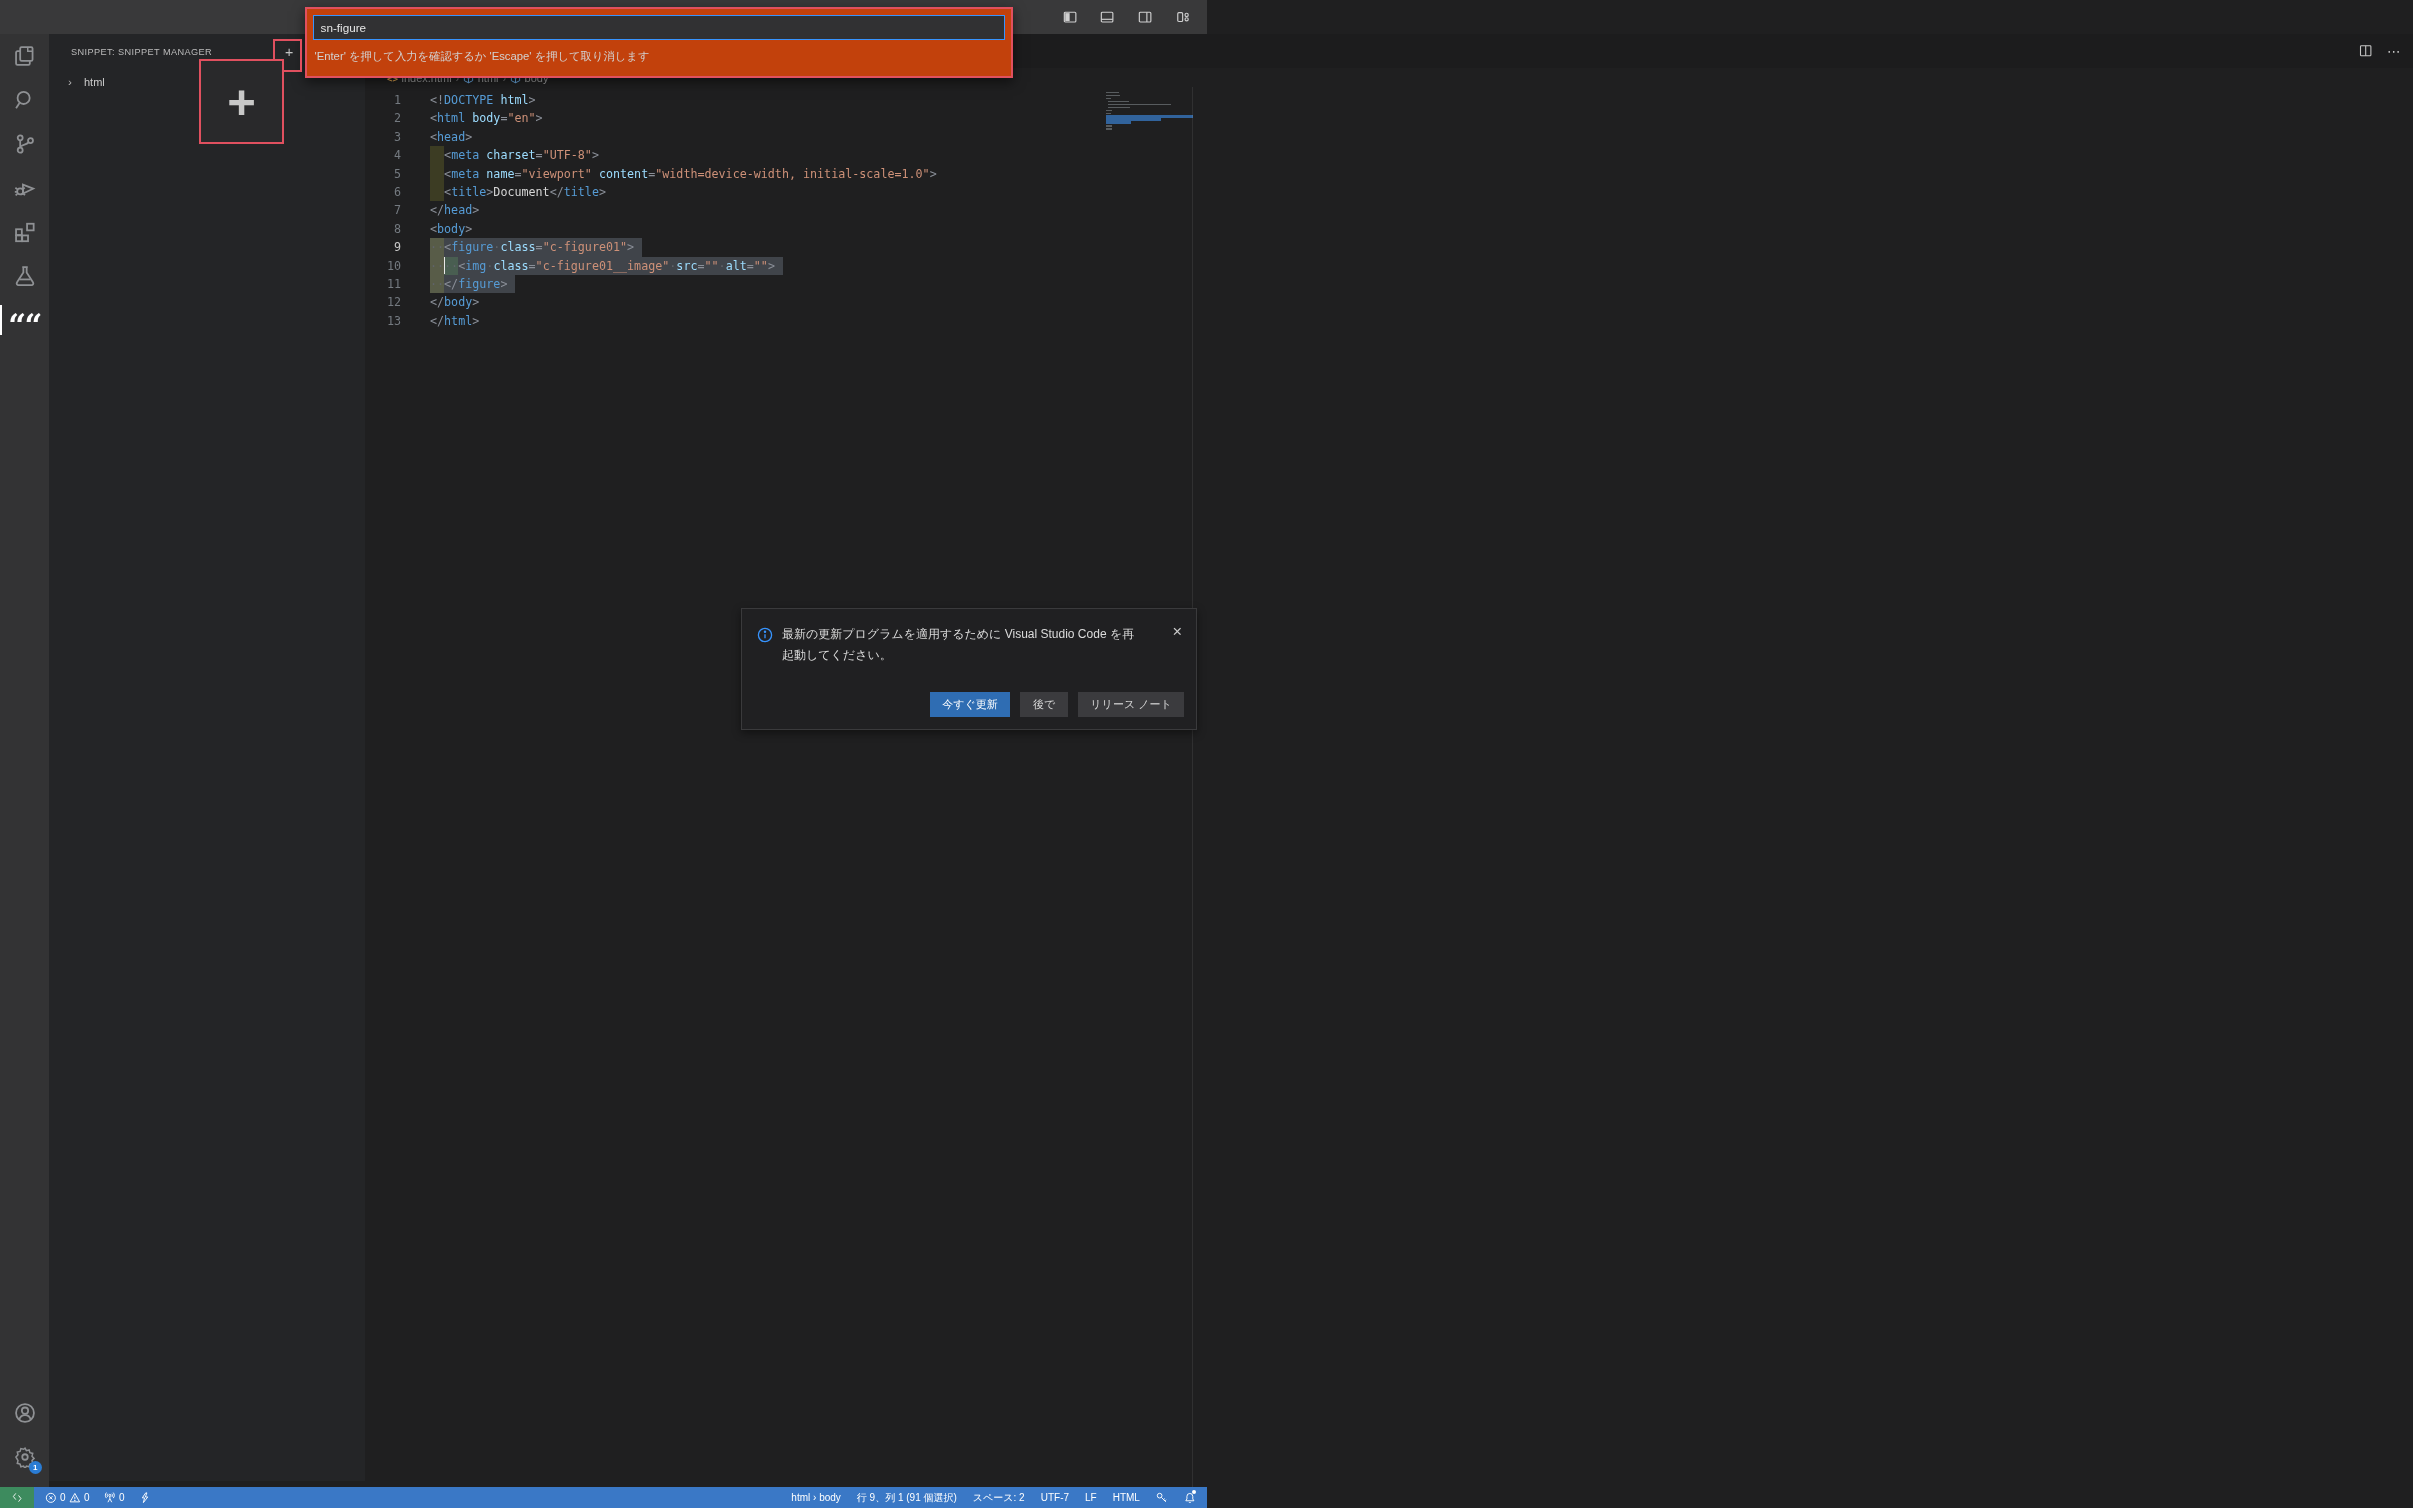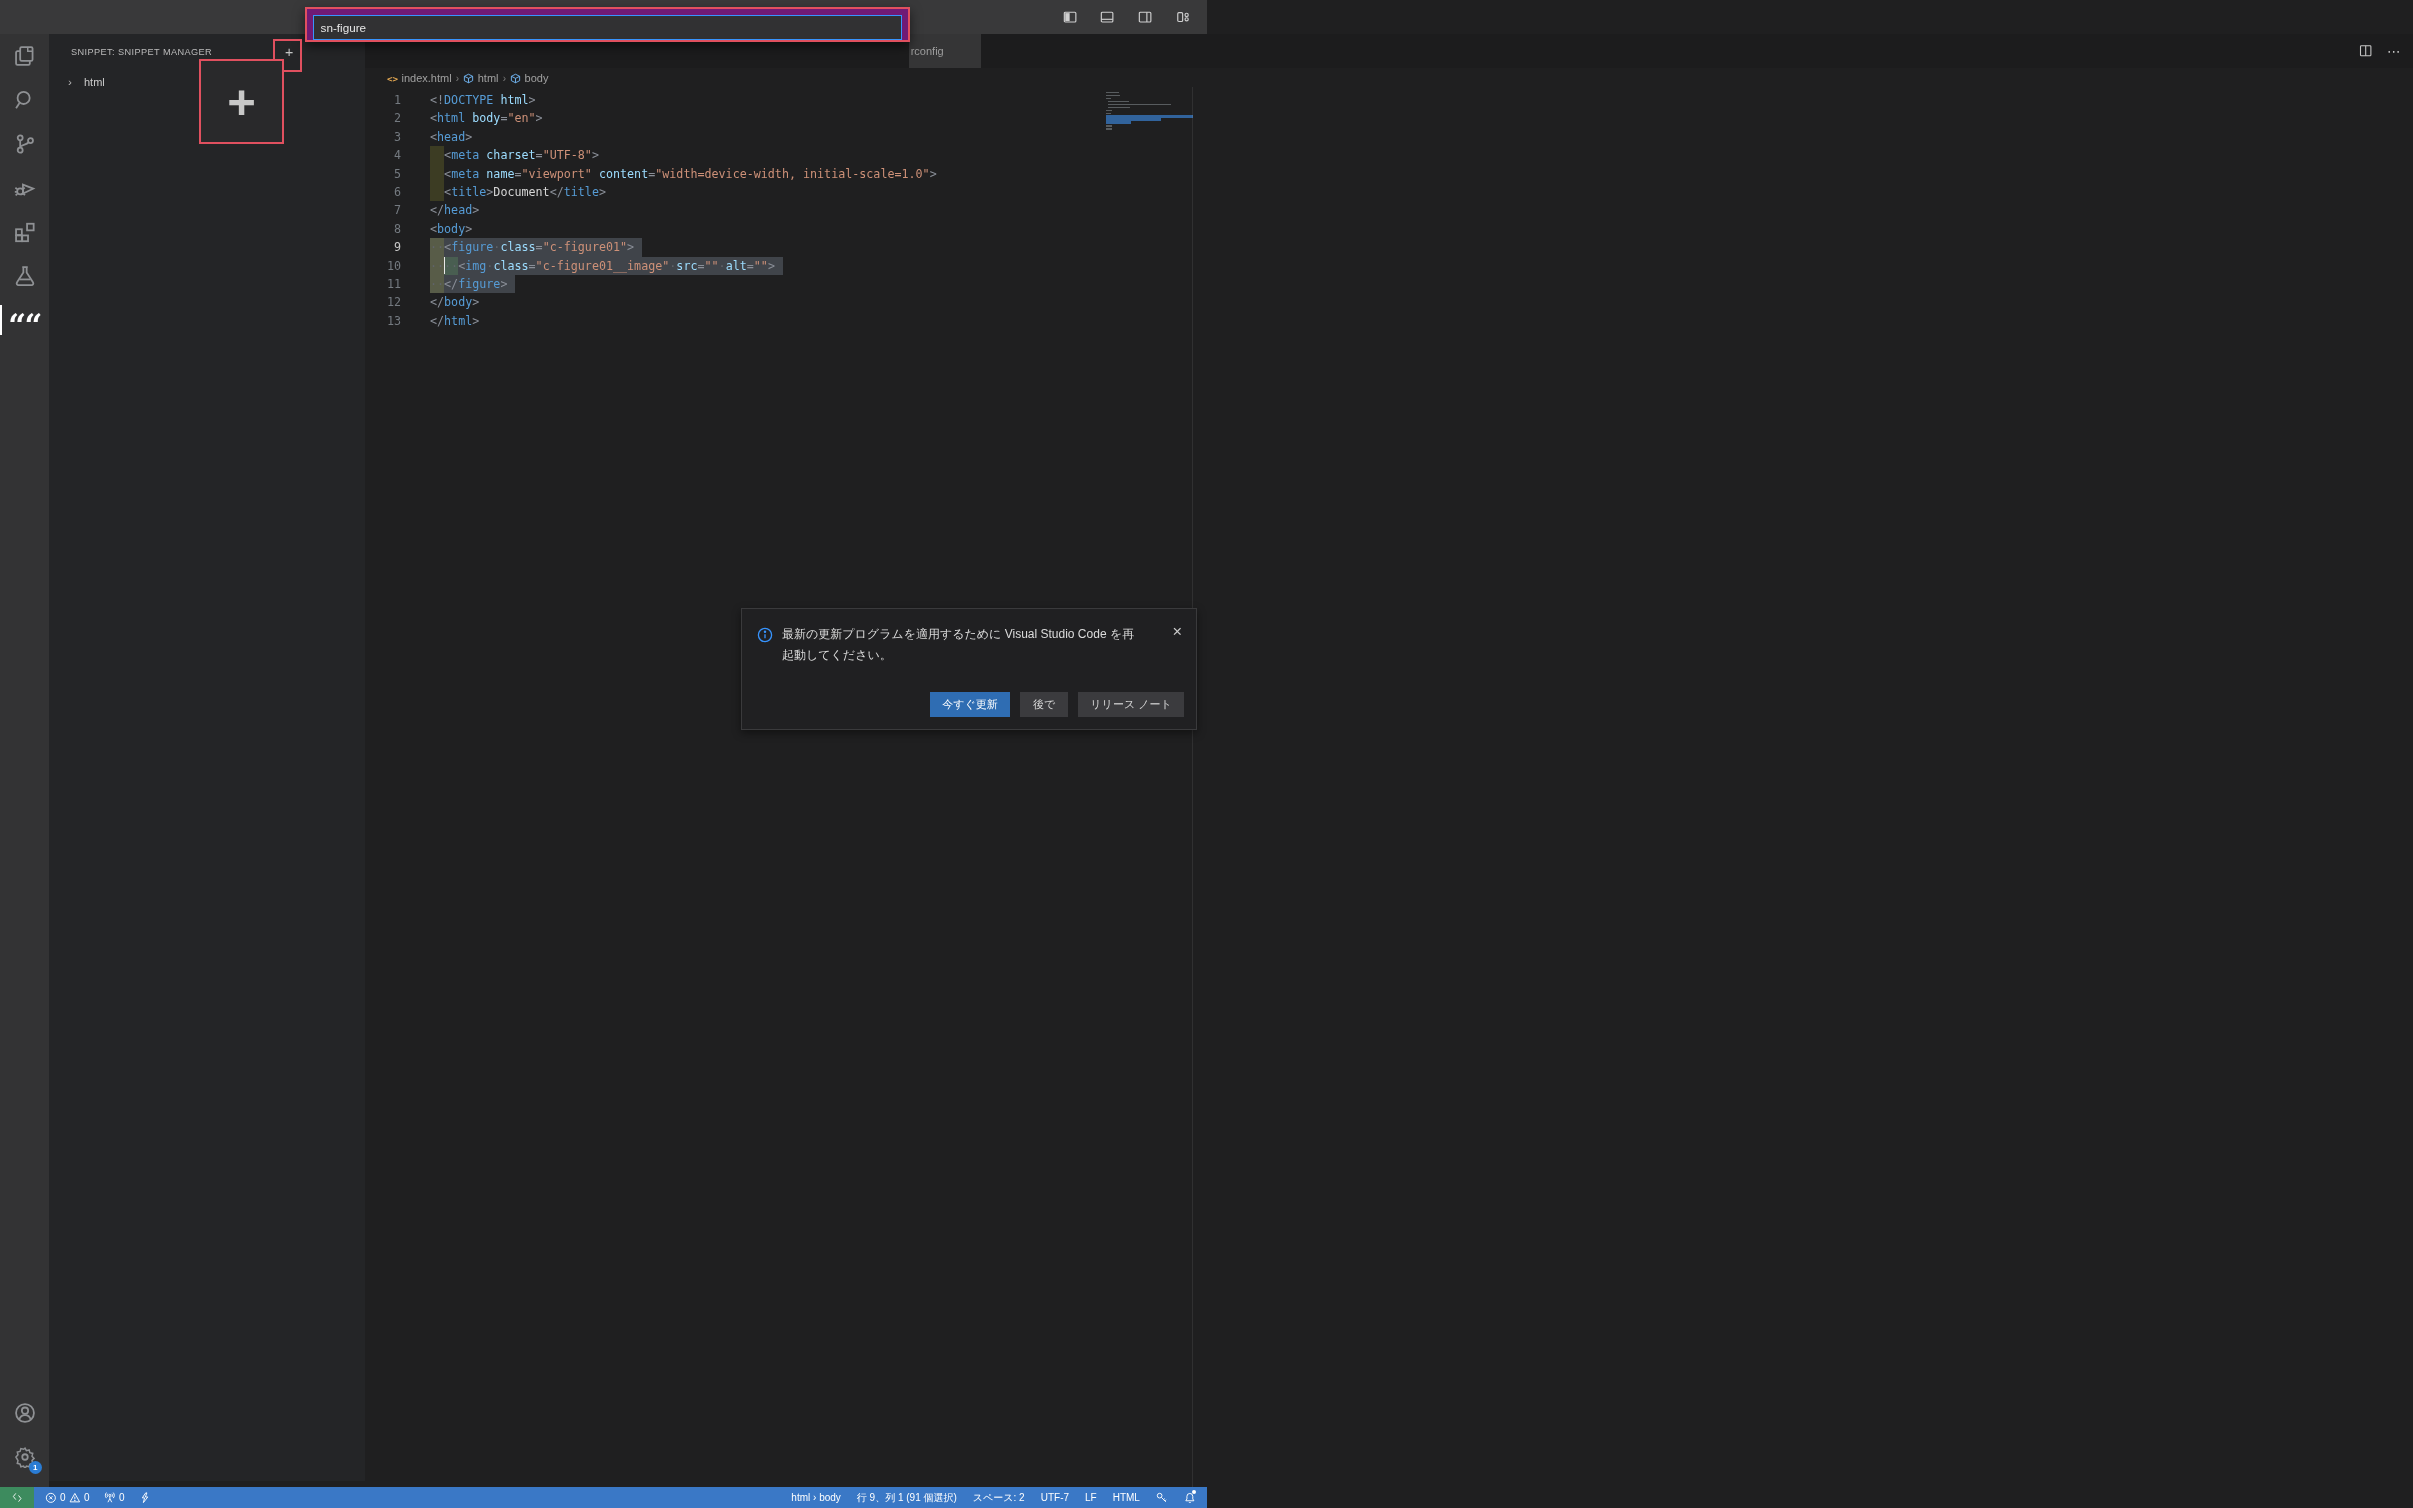--- a/index.html
+++ b/index.html
@@ -57,22 +57,22 @@
   .tok-p { color:#8a8f98; } .tok-t { color:#569cd6; } .tok-a { color:#9cdcfe; }
   .tok-s { color:#ce9178; } .tok-x { color:#d6d6d6; } .tok-w { color:#60646a; }
 
   
   #minimap { position:absolute; left:1106px; top:91px; width:87px; height:101px; cursor:pointer; }
   .mm-row { position:absolute; height:1.7px; background:rgba(195,205,215,0.35); }
   .mm-sel { position:absolute; height:3px; background:#31639c; }
   #overview-line { position:absolute; left:1192px; top:87px; bottom:21px; width:0.8px; background:rgba(255,255,255,0.08); }
 
   
-  #quickinput { position:absolute; left:305px; top:6.7px; width:605px; z-index:50;
-    border:2.5px solid #e0505f; background:#701a75; box-shadow:0 4.2px 11.7px rgba(0,0,0,.55); }
+  #quickinput { position:absolute; left:305px; top:6.7px; width:708px; z-index:50;
+    border:2.5px solid #e0505f; background:#c2410c; box-shadow:0 4.2px 11.7px rgba(0,0,0,.55); }
   #qi-inputwrap { margin:5.9px 5.9px 0 5.9px; }
   #qi-input { width:100%; height:25px; background:#313133; border:1.3px solid #3794ff; color:#e6e6e6;
     font-size:11.7px; padding:0 6.7px; outline:none; font-family:"Liberation Sans","DejaVu Sans",sans-serif; }
   #qi-hint { padding:9.2px 7.5px 12.6px 7.5px; font-size:11.3px; color:#d2d2d2; }
 
   
   .annot { position:absolute; border:2.5px solid #e0505f; z-index:60; pointer-events:none; }
   #annot-add { left:273px; top:39px; width:28.5px; height:33px; }
   #annot-inset { left:199px; top:59px; width:85px; height:85px; background:#29292b; display:flex; align-items:center; justify-content:center; }
   #annot-inset span { color:#c8c8c8; font-size:49px; font-weight:bold; line-height:50px; }
@@ -383,20 +383,21 @@
     <div class="mm-sel" style="top: 24px; width: 87px;"></div>
     <div class="mm-sel" style="top: 27px; width: 55px;"></div>
     <div class="mm-sel" style="top: 30px; width: 25px;"></div>
   </div>
 <div id="overview-line"></div>
 
 <div id="quickinput">
   <div id="qi-inputwrap">
     <input id="qi-input" value="sn-figure" style="">
   </div>
+  <div id="qi-hint">'Enter' を押して入力を確認するか 'Escape' を押して取り消します</div>
 </div>
 
 <div id="annot-add" class="annot"></div>
 <div id="annot-inset" class="annot">
   <span>+</span>
 </div>
 
 <div id="notification">
   <span id="notif-icon"><span class="icn"><svg width="100%" height="100%" viewBox="0 0 16 16" fill="none" stroke="currentColor" stroke-width="1.3">
           <circle cx="8" cy="8" r="6.6"></circle>

